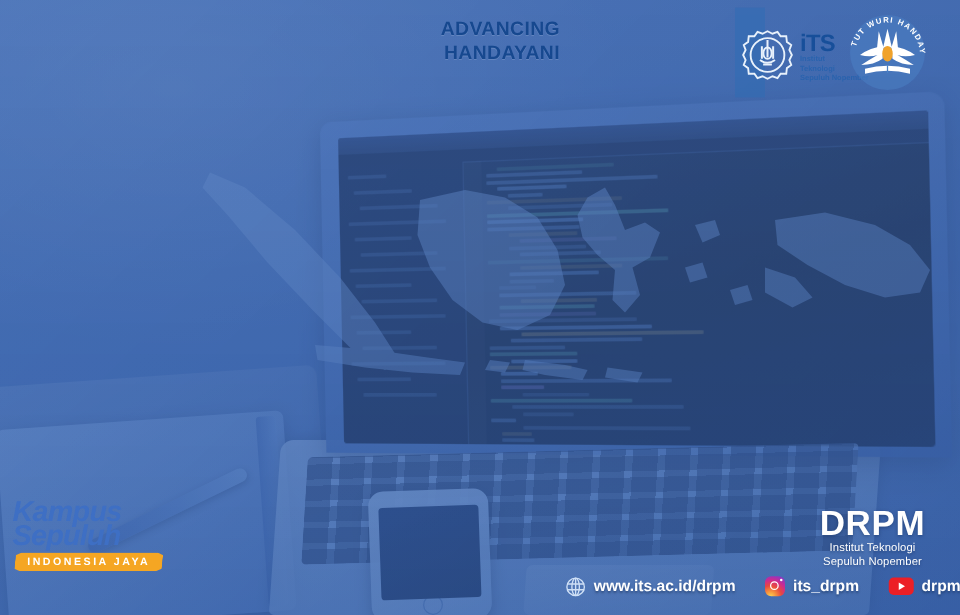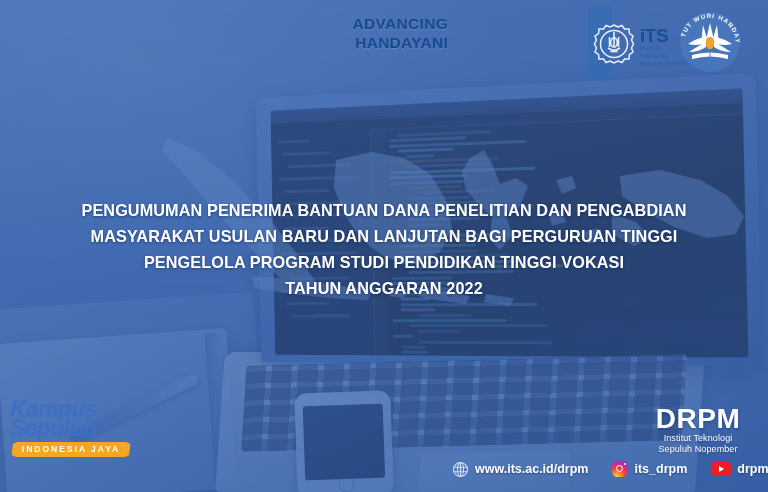--- a/index.html
+++ b/index.html
@@ -414,26 +414,20 @@
         </g>
 
         <ellipse cx="34" cy="33" rx="4.2" ry="6.2" fill="#f0a22a"></ellipse>
 
         <path d="M16 45 Q34 40 52 45 L52 49 Q34 44 16 49 Z" fill="#ffffff"></path>
         <path d="M34 42.2 L34 48.4" stroke="#4a80c4" stroke-width="1"></path>
       </svg>
     </div>
   </div>
 
-  <div class="title">
-    <div>PENGUMUMAN PENERIMA BANTUAN DANA PENELITIAN DAN PENGABDIAN</div>
-    <div>MASYARAKAT USULAN BARU DAN LANJUTAN BAGI PERGURUAN TINGGI</div>
-    <div>PENGELOLA PROGRAM STUDI PENDIDIKAN TINGGI VOKASI</div>
-    <div>TAHUN ANGGARAN 2022</div>
-  </div>
 
   <div class="km">
     <div class="km-l1">Kampus</div>
     <div class="km-l2">Sepuluh</div>
     <div class="km-ribbon">
       <span>INDONESIA JAYA</span>
     </div>
   </div>
 
   <div class="drpm">

